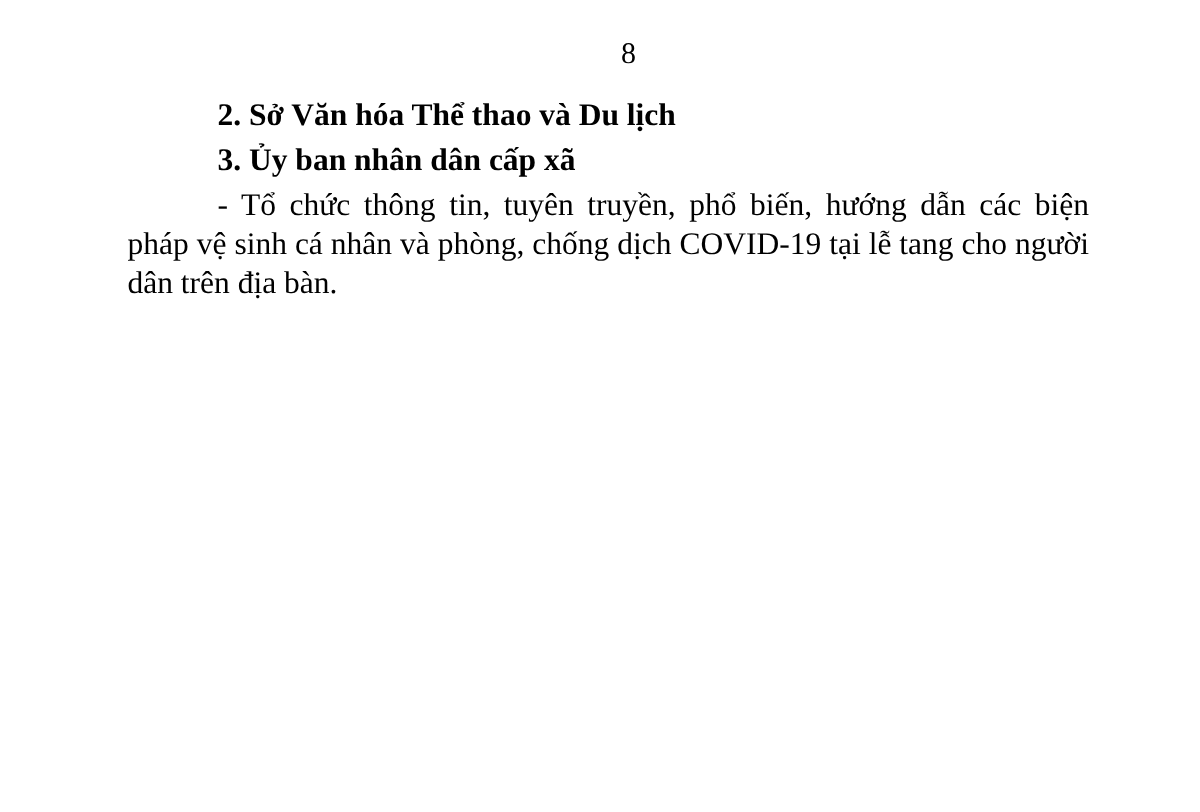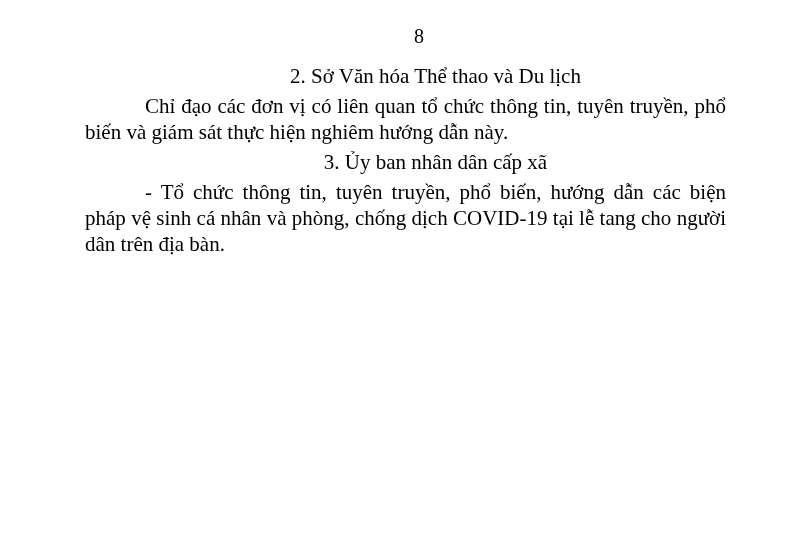--- a/index.html
+++ b/index.html
@@ -28,39 +28,38 @@
     margin: 16px 74px 0 85px; 
     font-size: 21px;
     line-height: 26px;
     text-align: justify;
   }
   .para {
     margin: 0 0 4px 0;
     text-indent: 60px;
   }
   .heading {
-    font-weight: normal;
-    text-align: center;
+    font-weight: bold;
+    text-align: left;
   }
 </style>
 </head>
 <body>
 
 <div class="page">
   <div class="page-number">8</div>
 
   <div class="doc-body">
 
 
 
 
 
     <p class="para heading">2. Sở Văn hóa Thể thao và Du lịch</p>
 
-    <p class="para">Chỉ đạo các đơn vị có liên quan tổ chức thông tin, tuyên truyền, phổ biến và giám sát thực hiện nghiêm hướng dẫn này.</p>
 
     <p class="para heading">3. Ủy ban nhân dân cấp xã</p>
 
 
     <p class="para">- Tổ chức thông tin, tuyên truyền, phổ biến, hướng dẫn các biện pháp vệ sinh cá nhân và phòng, chống dịch COVID-19 tại lễ tang cho người dân trên địa bàn.</p>
 
   </div>
 </div>
 
 </body></html>

